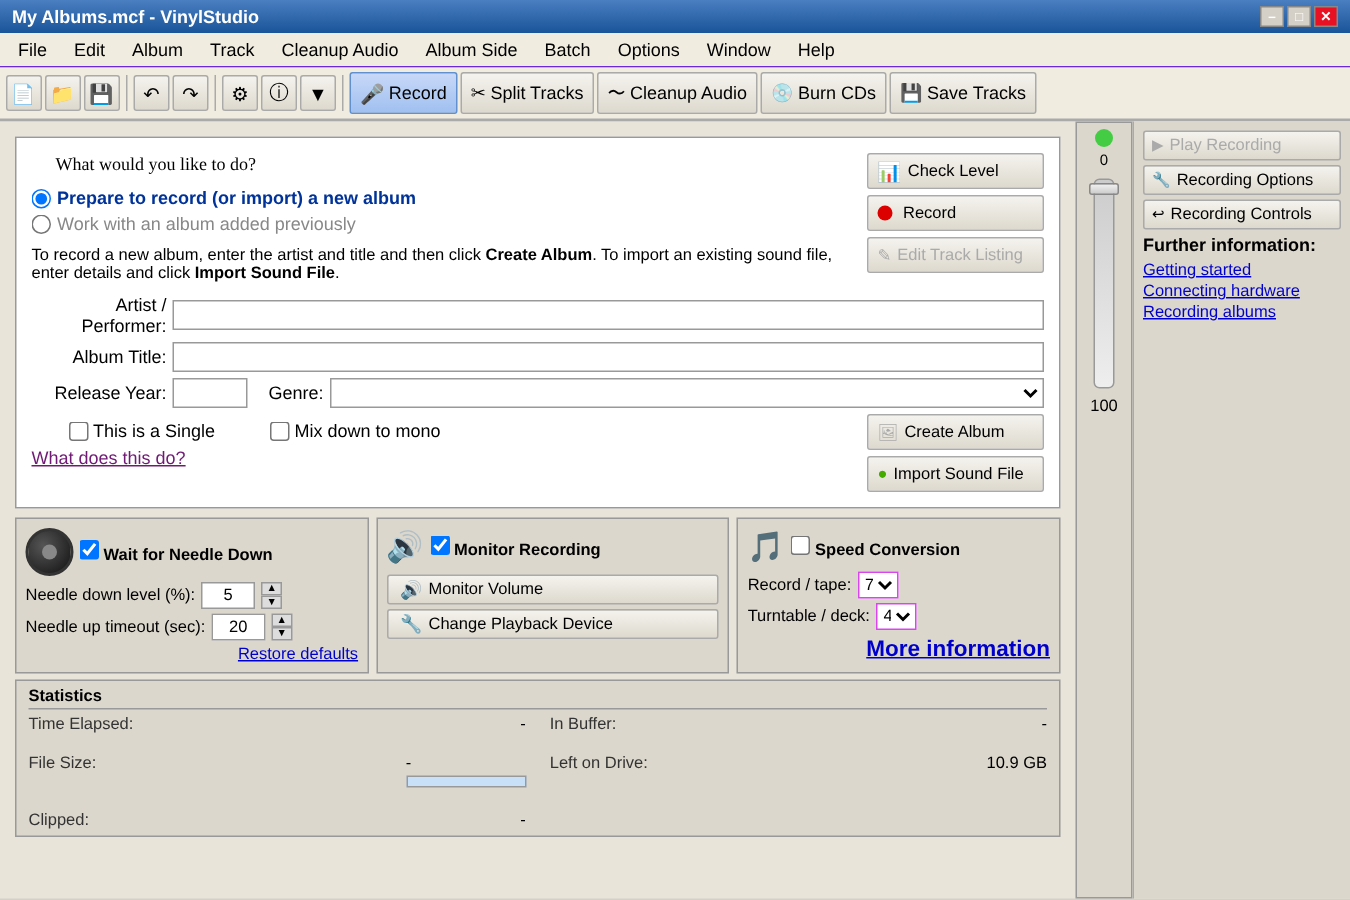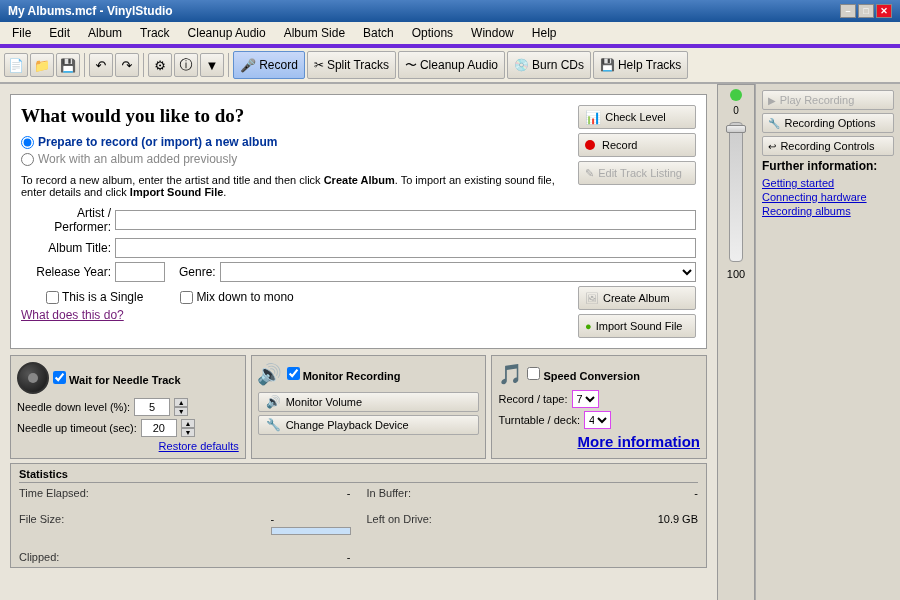--- a/index.html
+++ b/index.html
@@ -34,21 +34,21 @@
       background: #d4d0c8;
       font-size: 9px;
       display: flex; align-items: center; justify-content: center;
       cursor: pointer;
     }
     .title-btn.close { background: #e81123; color: white; }
 
     
     .menu-bar {
       background: #f0ece0;
-      border-bottom: 4px solid #6d28d9;
+      border-bottom: 1px solid #6d28d9;
       padding: 2px 4px;
       display: flex;
       gap: 2px;
     }
     .menu-item {
       padding: 2px 8px;
       font-size: 12px;
       cursor: pointer;
     }
 
@@ -113,24 +113,25 @@
 
     
     .work-area {
       background: white;
       border: 1px solid #999;
       padding: 10px;
       margin-bottom: 6px;
     }
 
     .question-text {
-      font-size: 19px;
-      font-weight: bold;
+      font-size: 12px;
+      font-weight: normal;
       margin-bottom: 8px;
       font-family: 'Times New Roman', serif;
+      margin-left: 16px;
     }
 
     .radio-group { margin-bottom: 4px; }
     .radio-option { display: flex; align-items: center; gap: 4px; margin-bottom: 3px; font-size: 12px; }
     .radio-option.selected { font-weight: bold; color: #003399; }
 
     .info-text { font-size: 11px; margin: 8px 0; color: #000; }
 
     .form-row {
       display: flex;
@@ -431,21 +432,21 @@
   <div class="toolbar-btn">
     <span style="font-size:12px;">〜</span>
     <span>Cleanup Audio</span>
   </div>
   <div class="toolbar-btn">
     <span style="font-size:12px;">💿</span>
     <span>Burn CDs</span>
   </div>
   <div class="toolbar-btn">
     <span style="font-size:12px;">💾</span>
-    <span>Help Tracks</span>
+    <span>Save Tracks</span>
   </div>
 </div>
 
 <div class="main-content">
   <div class="left-panel">
 
     <div class="work-area">
 
       <div class="action-btns-col">
         <div class="side-btn">
@@ -524,21 +525,21 @@
     <div class="bottom-left-col">
       <div class="bottom-cols">
 
         <div class="control-box needle-box">
           <div class="control-row">
             <div class="icon-circle">
               <div class="icon-circle-inner"></div>
             </div>
             <label class="control-label" style="font-weight:bold;">
               <input type="checkbox" checked="" style="">
-              <span>Wait for Needle Track</span>
+              <span>Wait for Needle Down</span>
             </label>
           </div>
           <div class="control-row" style="margin-top:4px;">
             <span class="control-label">Needle down level (%):</span>
             <input type="text" class="control-input" value="5" style="">
             <div class="spinner-btn">
               <div class="spin-up">▲</div>
               <div class="spin-down">▼</div>
             </div>
           </div>

